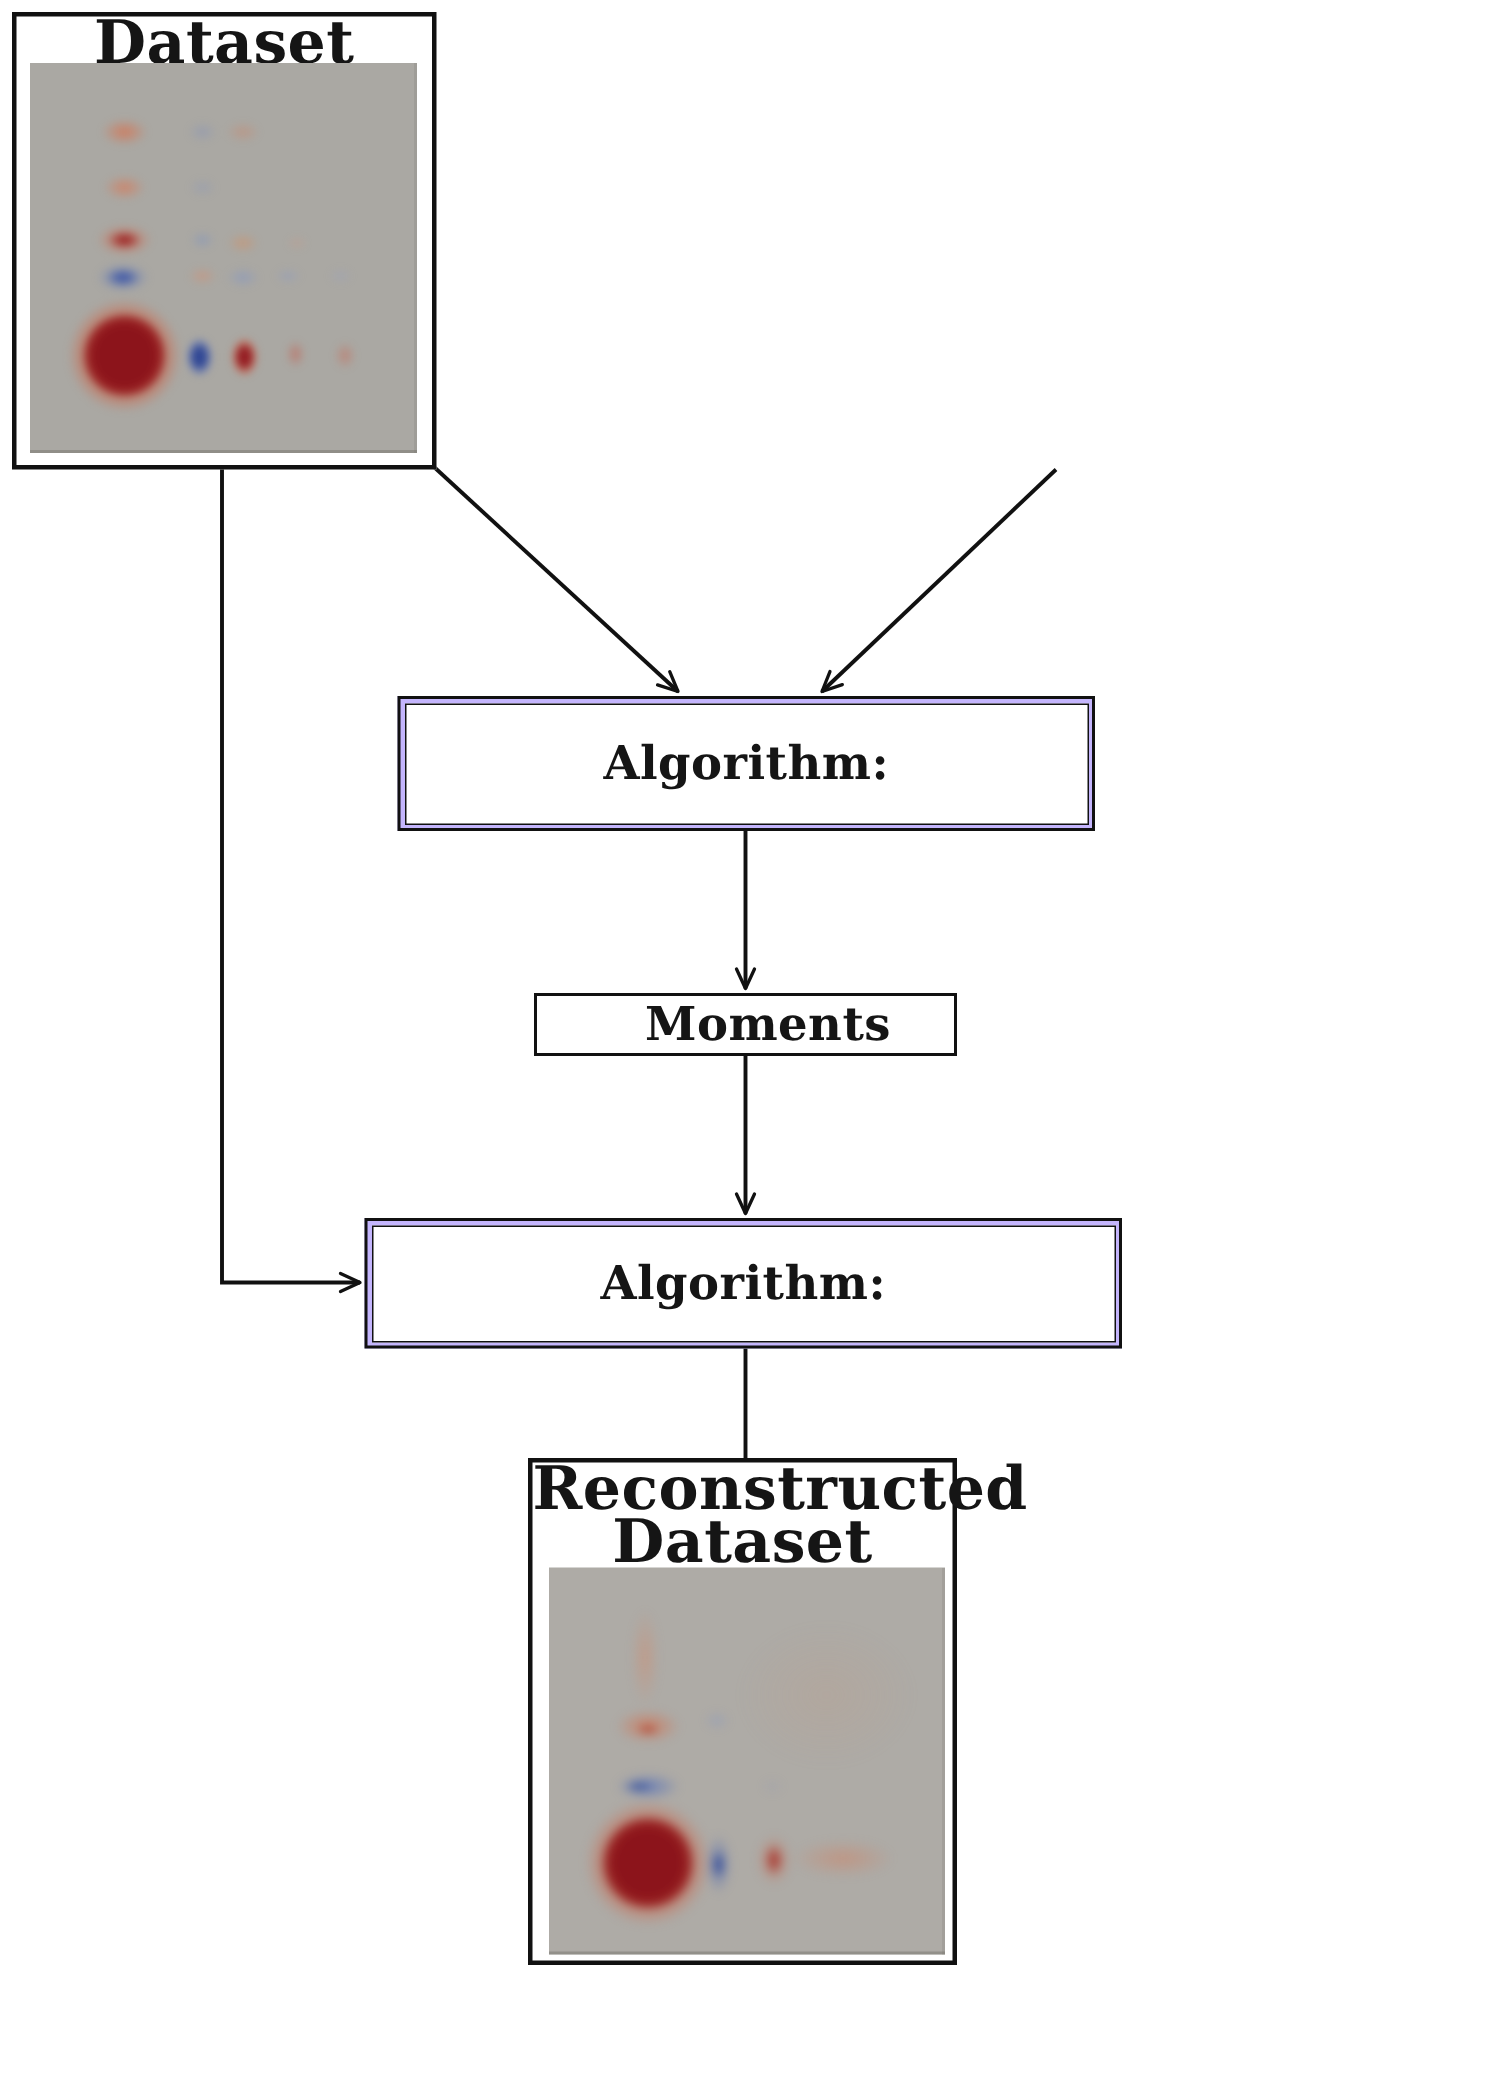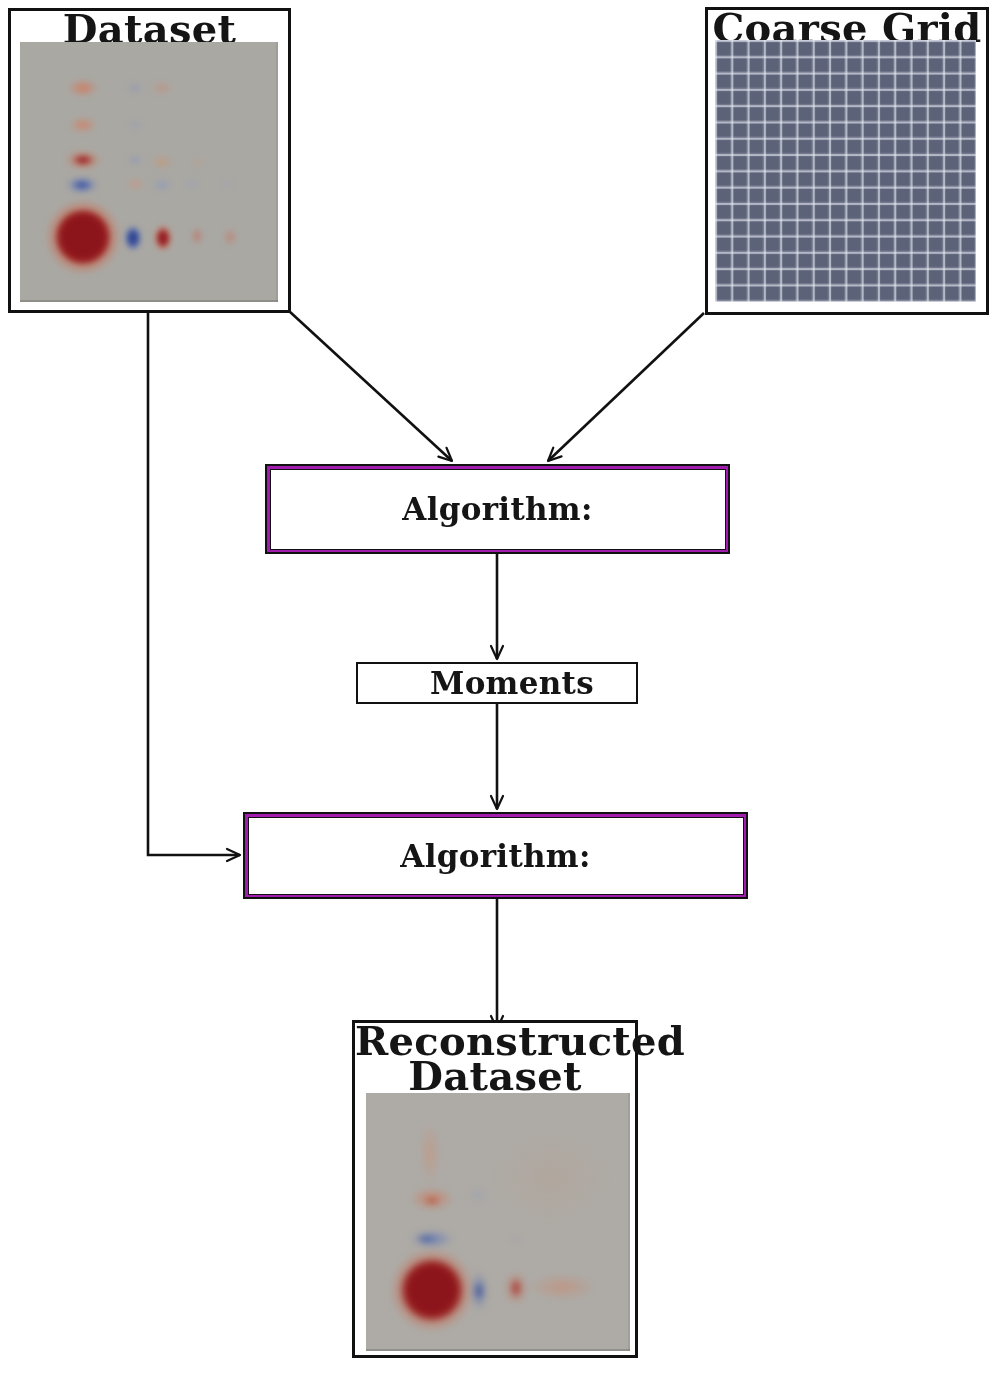--- a/index.html
+++ b/index.html
@@ -9,21 +9,21 @@
     font-family:"DejaVu Serif","Liberation Serif",serif;color:#151515;
   }
   .edges{position:absolute;left:0;top:0;width:1000px;height:1386px;}
 
   
   .panel{position:absolute;background:#ffffff;border:3px solid #111111;}
   .panel-title{
     text-align:center;font-weight:bold;font-size:40px;line-height:33px;
     letter-spacing:.3px;padding-top:1px;white-space:nowrap;
   }
-  .dbl{position:absolute;background:#a21caf;border:2.5px solid #111111;}
+  .dbl{position:absolute;background:#c4b5fd;border:2.5px solid #111111;}
   .dbl-inner{
     position:absolute;inset:2.5px;border:1.8px solid #111111;background:#ffffff;
     display:flex;flex-direction:column;align-items:center;justify-content:center;
   }
   .algo-line{
     font-weight:bold;font-size:31px;line-height:38px;letter-spacing:.3px;white-space:nowrap;
   }
   .single{
     position:absolute;background:#ffffff;border:2.5px solid #111111;
     display:flex;align-items:center;justify-content:center;padding-left:30px;
@@ -113,42 +113,38 @@
     <line x1="497" y1="899" x2="497" y2="1029" stroke="#111111" stroke-width="2.6" marker-end="url(#arr)"></line>
   </svg>
 
   <div class="panel" style="left:8px;top:8px;width:283px;height:305px;">
     <div class="panel-title">Dataset</div>
     <div class="field-img" style="left:9px;top:31px;width:258px;height:260px;">
       <div class="blobs blobs-dataset"></div>
     </div>
   </div>
 
-  <div class="panel" style="left:705px;top:7px;width:284px;height:308px;">
-    <div class="panel-title">Coarse Grid</div>
-    <div class="grid-img" style="left:7px;top:30px;width:261px;height:262px;"></div>
-  </div>
 
   <div class="dbl" style="left:265px;top:464px;width:465px;height:90px;">
     <div class="dbl-inner">
       <div class="algo-line">Algorithm:</div>
     </div>
   </div>
 
   <div class="single" style="left:356px;top:662px;width:282px;height:42px;">
     <div class="algo-line">Moments</div>
   </div>
 
   <div class="dbl" style="left:243px;top:812px;width:505px;height:87px;">
     <div class="dbl-inner">
       <div class="algo-line">Algorithm:</div>
     </div>
   </div>
 
-  <div class="panel" style="left:352px;top:1020px;width:286px;height:338px;">
+  <div class="panel" style="left:352px;top:972px;width:286px;height:338px;">
     <div class="panel-title" style="line-height:34px;">Reconstructed</div>
     <div class="panel-title" style="line-height:34px;">Dataset</div>
     <div class="field-img field-img-recon" style="left:11px;top:70px;width:264px;height:258px;">
       <div class="blobs blobs-recon"></div>
     </div>
   </div>
 
 </div>
 
 </body></html>

